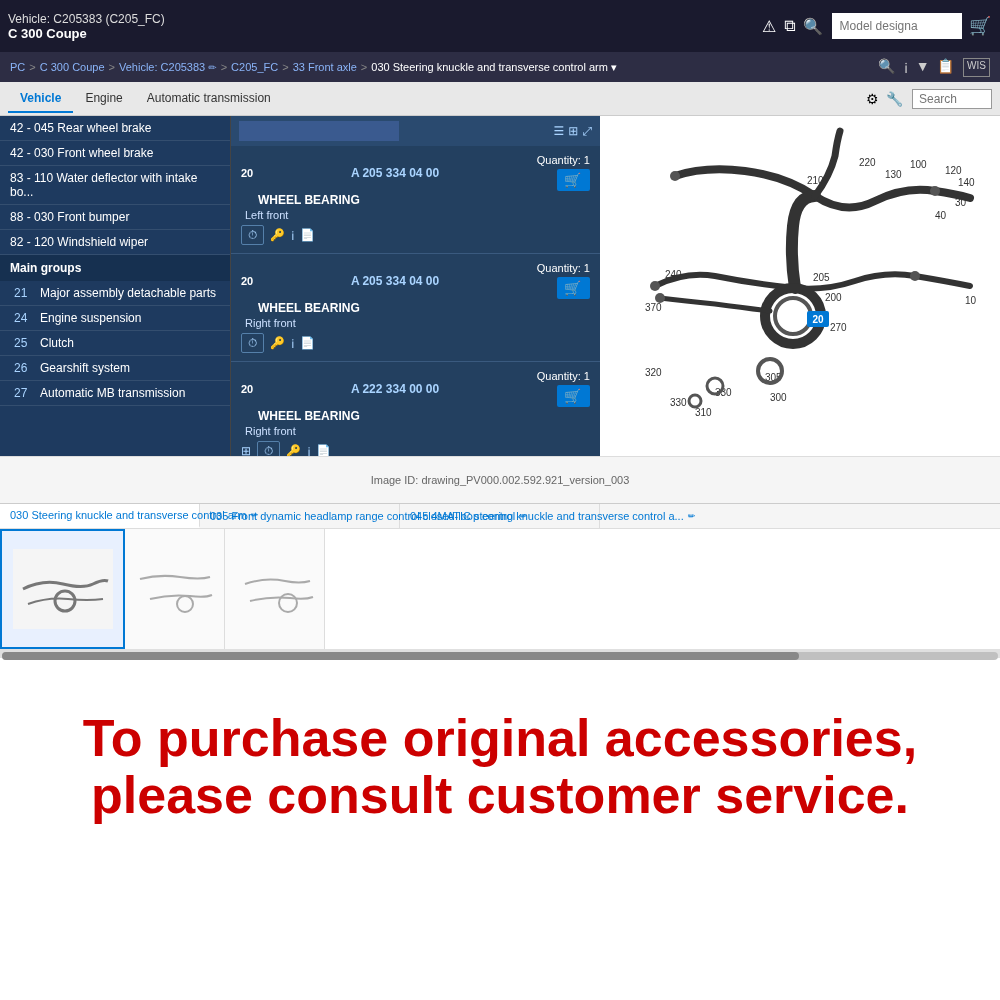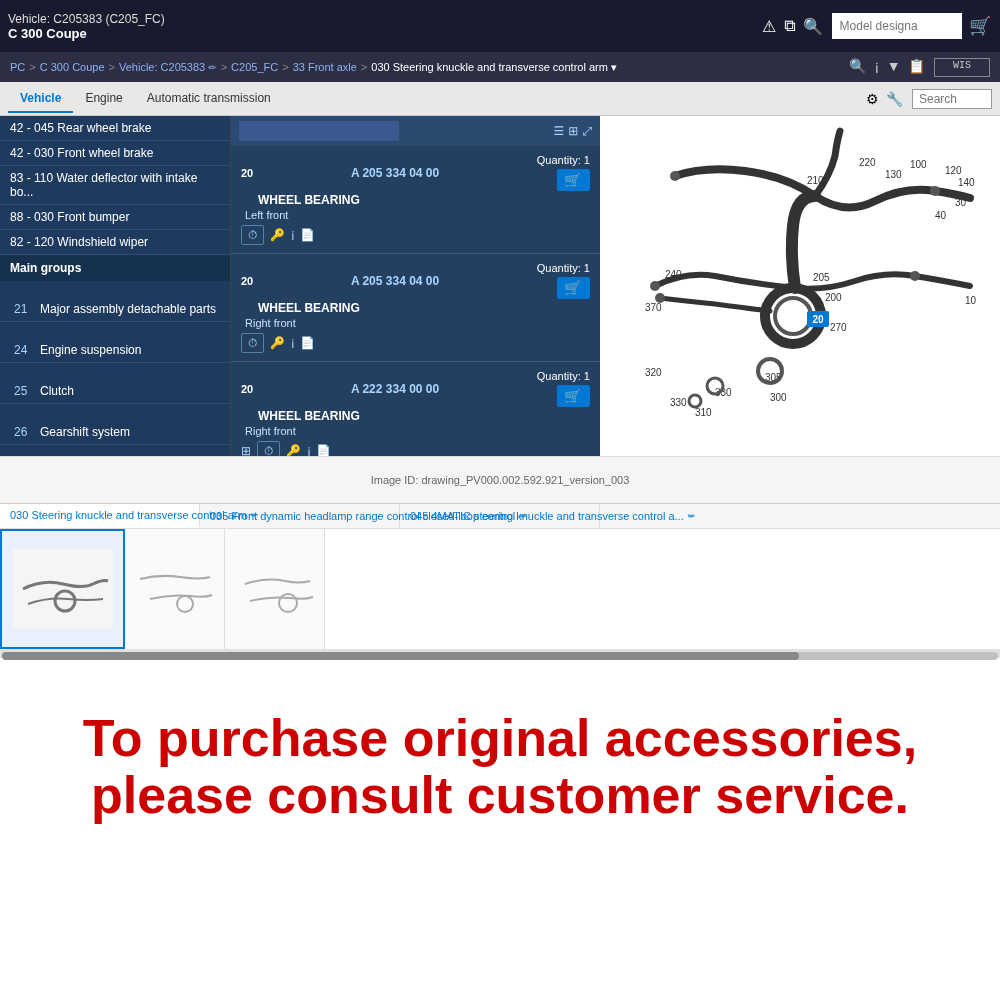--- a/index.html
+++ b/index.html
@@ -32,21 +32,21 @@
     
     .main-content { display: flex; height: 340px; }
 
     
     .sidebar { width: 230px; background: #1e3a5f; color: #fff; overflow-y: auto; flex-shrink: 0; }
     .sidebar-header { display: flex; align-items: center; justify-content: space-between; padding: 6px 10px; background: #1e3a5f; }
     .sidebar-title { font-weight: bold; font-size: 13px; }
     .sidebar-controls { display: flex; gap: 6px; font-size: 14px; cursor: pointer; }
     .sidebar-item { padding: 5px 10px; cursor: pointer; font-size: 12px; border-bottom: 1px solid rgba(255,255,255,0.1); }
     .sidebar-section-title { padding: 6px 10px; font-weight: bold; font-size: 12px; color: #fff; background: #163050; }
-    .sidebar-group-item { padding: 5px 10px 5px 14px; cursor: pointer; font-size: 12px; display: flex; gap: 6px; border-bottom: 1px solid rgba(255,255,255,0.1); margin-top: 16px; }
+    .sidebar-group-item { padding: 5px 10px 5px 14px; cursor: pointer; font-size: 12px; display: flex; gap: 6px; border-bottom: 1px solid rgba(255,255,255,0.1); }
     .sidebar-group-num { color: #aad4ff; min-width: 20px; }
 
     
     .parts-list { width: 370px; background: #1e3a5f; border-left: 1px solid #444; flex-shrink: 0; overflow-y: auto; }
     .parts-list-header { background: #2a4a6f; padding: 4px 8px; display: flex; gap: 4px; align-items: center; height: 30px; }
     .parts-list-header-icons { display: flex; gap: 4px; margin-left: auto; }
     .parts-search { background: #3a5a8f; border: none; color: #fff; padding: 3px 8px; width: 160px; font-size: 12px; }
     .part-item { background: #234060; border-bottom: 1px solid #3a5a7f; padding: 8px 10px; }
     .part-item-header { display: flex; justify-content: space-between; align-items: center; }
     .part-num { color: #fff; font-weight: bold; font-size: 11px; }
@@ -117,21 +117,21 @@
   <span class="breadcrumb-item">C205_FC</span>
   <span class="breadcrumb-sep">&gt;</span>
   <span class="breadcrumb-item">33 Front axle</span>
   <span class="breadcrumb-sep">&gt;</span>
   <span class="breadcrumb-current">030 Steering knuckle and transverse control arm ▾</span>
   <div class="breadcrumb-icons">
     <span>🔍</span>
     <span>ℹ</span>
     <span>▼</span>
     <span>📋</span>
-    <span style="font-size:10px;border:1px solid #888;padding:1px 18px;font-family:Liberation Mono, monospace;">WIS</span>
+    <span style="font-size:10px;border:1px solid #888;padding:1px 3px;">WIS</span>
   </div>
 </div>
 
 <div class="tabs">
   <span class="tab active">Vehicle</span>
   <span class="tab">Engine</span>
   <span class="tab">Automatic transmission</span>
   <div class="tab-icons">
     <span style="font-size:14px;cursor:pointer;">⚙</span>
     <span style="font-size:14px;cursor:pointer;">🔧</span>

